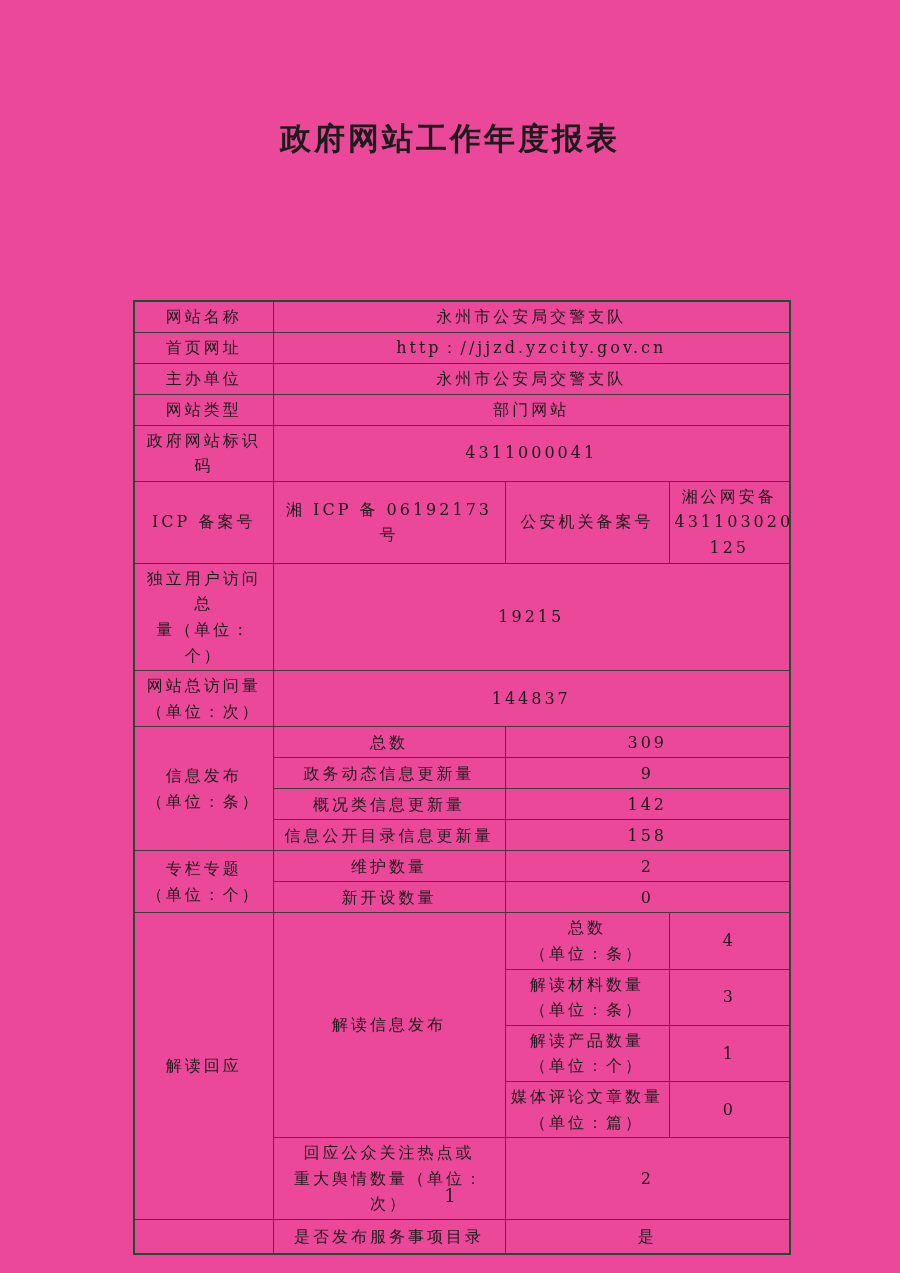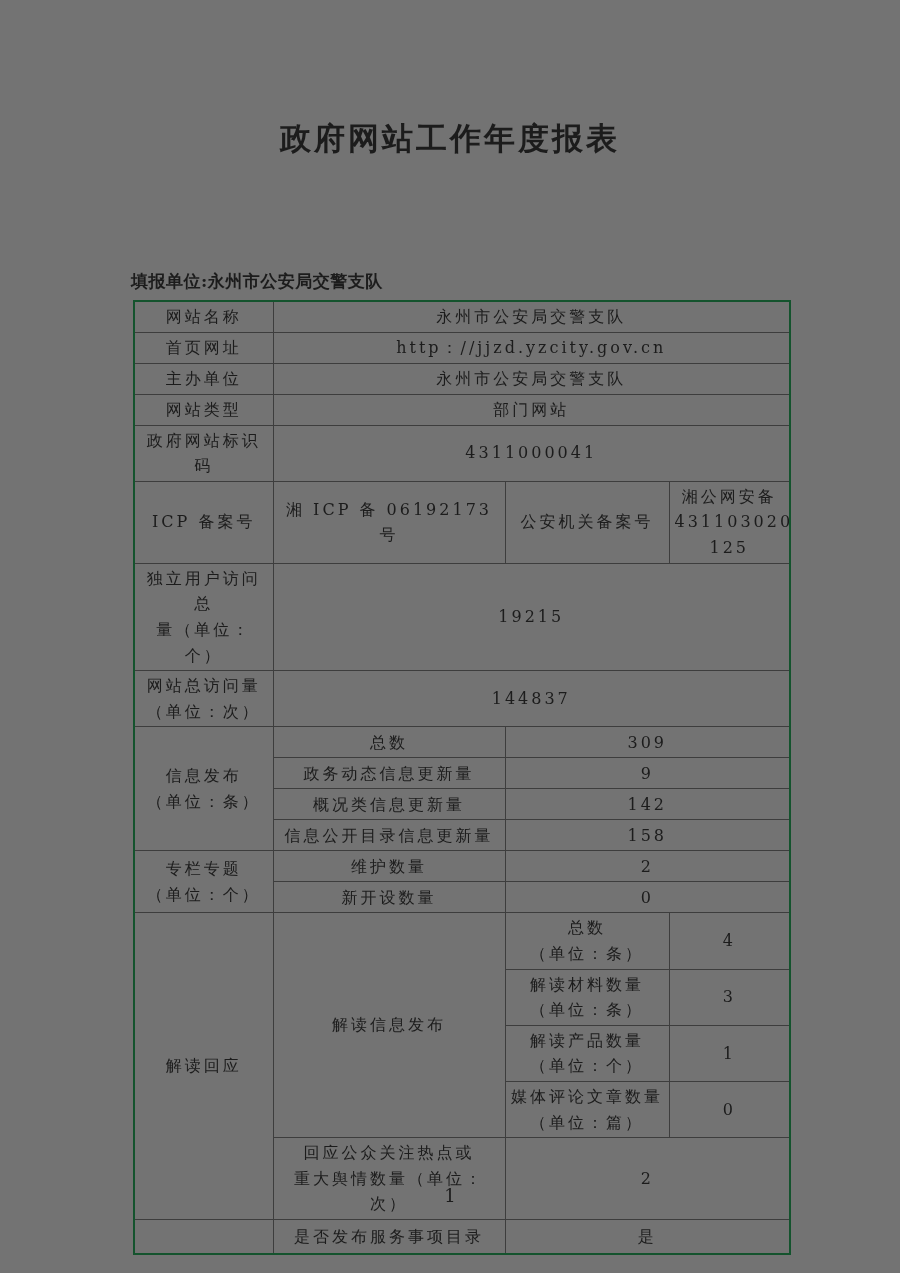--- a/index.html
+++ b/index.html
@@ -1,21 +1,21 @@
 <!DOCTYPE html>
 <html><head>
 <meta charset="utf-8">
 <style>
   * { margin: 0; padding: 0; box-sizing: border-box; }
   html, body { background: #e8e8e8; }
   .page {
     position: relative;
     width: 900px;
     height: 1273px;
-    background: #737373;
+    background: #ec4899;
     margin: 0 auto;
     font-family: "DejaVu Serif", "Liberation Serif", serif;
     color: #1c1c1c;
     overflow: hidden;
   }
   .doc-title {
     position: absolute;
     top: 118px;
     left: 0;
     width: 100%;
@@ -71,21 +71,20 @@
     text-align: center;
     font-size: 18px;
   }
 </style>
 </head>
 <body>
 
 <div class="page">
 
   <div class="doc-title">政府网站工作年度报表</div>
-  <div class="reporting-unit">填报单位:永州市公安局交警支队</div>
 
   <table class="report">
     <colgroup>
       <col style="width:139px">
       <col style="width:232px">
       <col style="width:164px">
       <col style="width:121px">
     </colgroup>
 
     <tbody>

